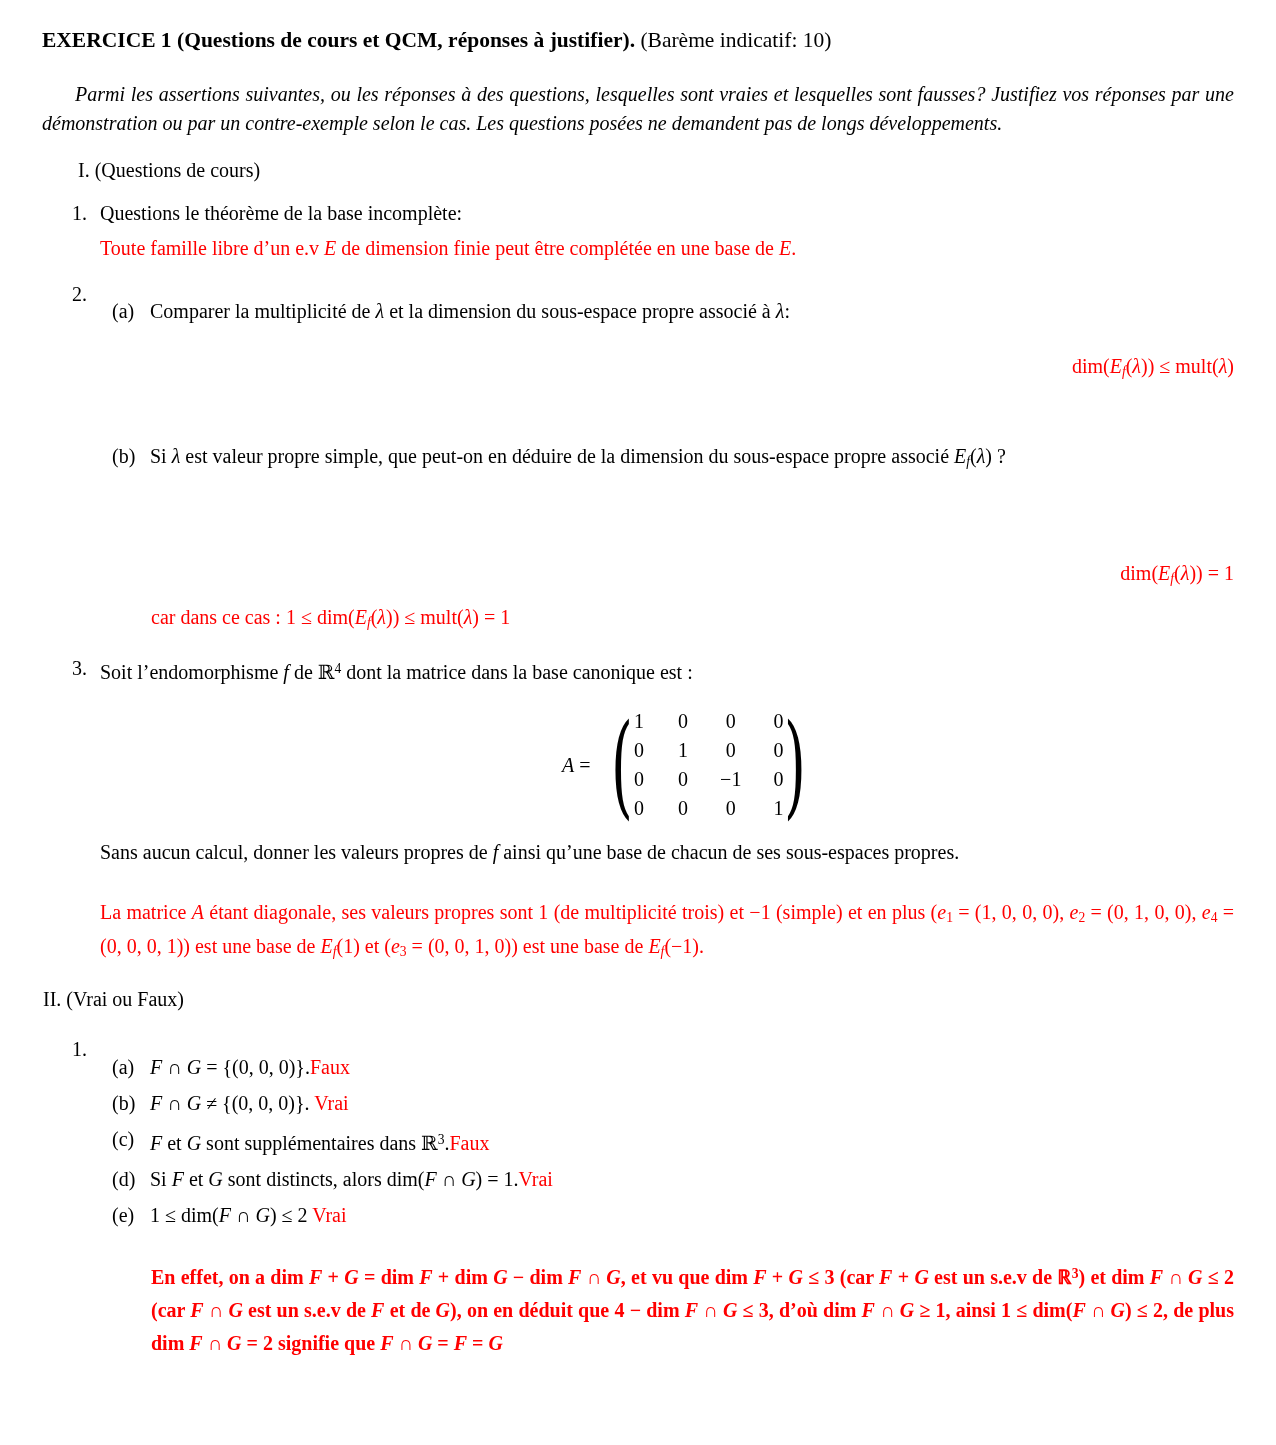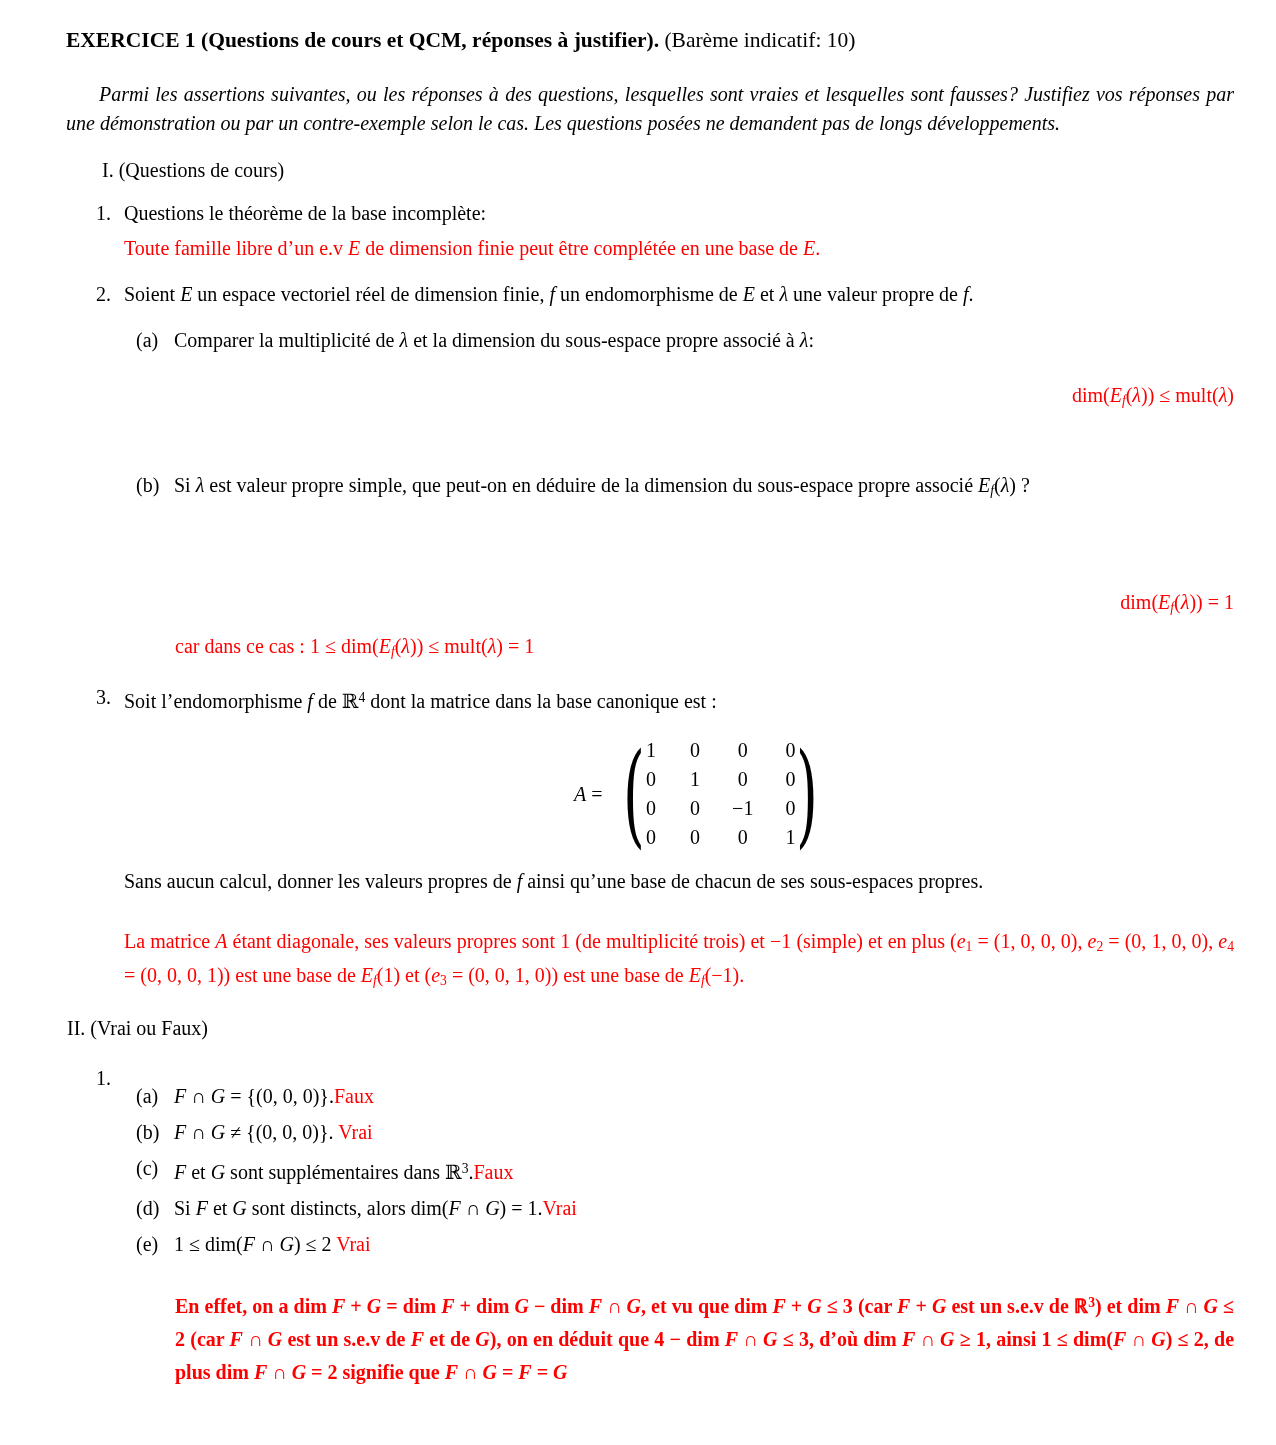--- a/index.html
+++ b/index.html
@@ -4,21 +4,21 @@
 <style>
   html, body {
     margin: 0; padding: 0;
     background: #ffffff;
   }
   body {
     width: 1276px; height: 1445px; overflow: hidden;
     font-family: "Liberation Serif", "DejaVu Serif", serif;
     font-size: 20px; line-height: 29px; color: #000;
   }
-  .page { padding: 0 42px 0 66px; }
+  .page { padding: 0 42px 0 42px; }
 
   .title { margin-top: 25px; font-size: 21.5px; line-height: 30px; }
   .title .b { font-weight: bold; }
 
   .intro {
     margin: 25px 0 0 0; text-align: justify; text-indent: 33px; font-style: italic;
   }
 
   .head-I  { margin-top: 18px; margin-left: 36px; font-family: Liberation Serif, serif; }
   .head-II { margin-top: 19px; margin-left: 1px; }
@@ -93,21 +93,20 @@
     <span class="enum-label">1.</span>
     <div class="enum-body">
       <div>Questions le théorème de la base incomplète:</div>
       <div class="red ans1">Toute famille libre d’un e.v <span class="v">E</span> de dimension finie peut être complétée en une base de <span class="v">E</span>.</div>
     </div>
   </div>
 
   <div class="enum item2">
     <span class="enum-label">2.</span>
     <div class="enum-body">
-      <div>Soient <span class="v">E</span> un espace vectoriel réel de dimension finie, <span class="v">f</span> un endomorphisme de <span class="v">E</span> et <span class="v">λ</span> une valeur propre de <span class="v">f</span>.</div>
 
       <div class="alpha suba">
         <span class="alpha-label">(a)</span>
         <div class="alpha-body">Comparer la multiplicité de <span class="v">λ</span> et la dimension du sous-espace propre associé à <span class="v">λ</span>:</div>
       </div>
 
       <div class="eq eq-a red">dim(<span class="v">E</span><span class="v sub">f</span>(<span class="v">λ</span>)) ≤ mult(<span class="v">λ</span>)</div>
 
       <div class="alpha subb">
         <span class="alpha-label">(b)</span>

